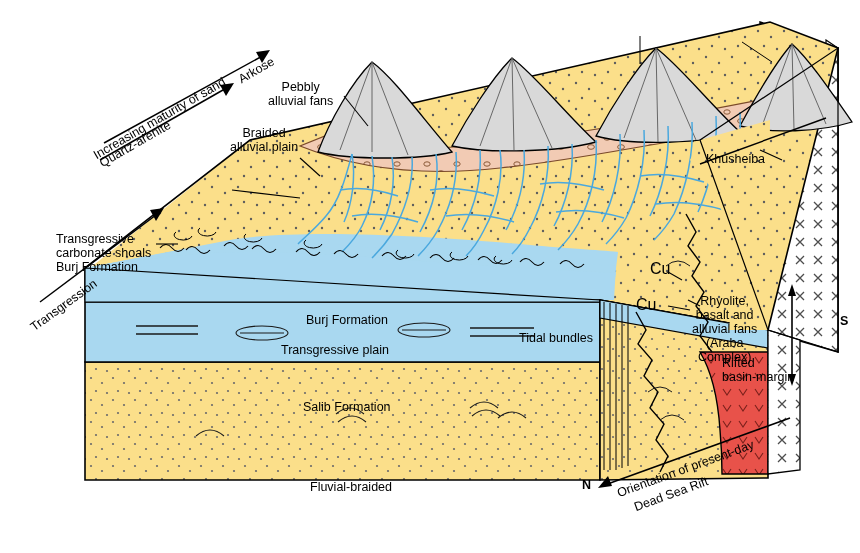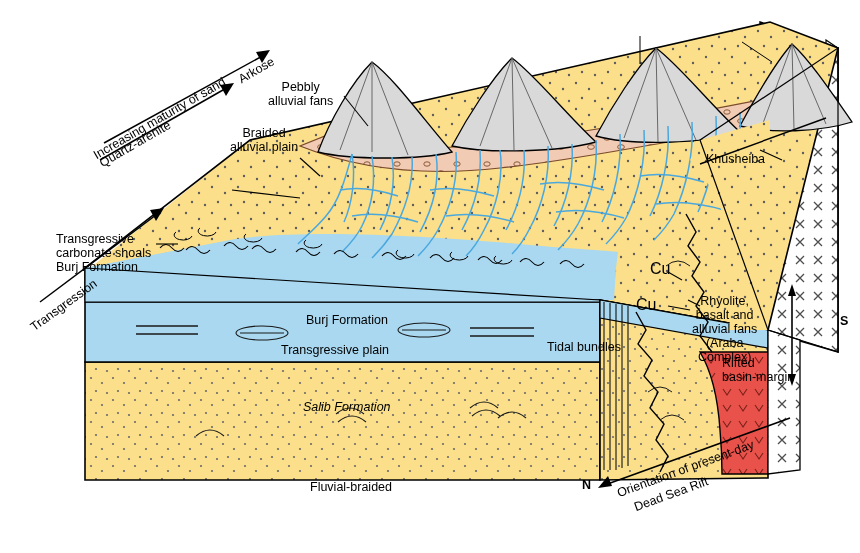--- a/index.html
+++ b/index.html
@@ -302,25 +302,25 @@
 alluvial fans
 (Araba
 Complex)</div>
 
   <div class="lbl" style="left:722px; top:356px;">Rifted
 basin-margin</div>
 
 
   <div class="lbl" style="left:306px; top:313px;">Burj Formation</div>
 
-  <div class="lbl" style="left:519px; top:340px;margin-left:28px;">Tidal bundles</div>
+  <div class="lbl" style="left:519px; top:331px;">Tidal bundles</div>
 
   <div class="lbl" style="left:281px; top:343px;">Transgressive plain</div>
 
-  <div class="lbl" style="left:303px; top:400px;font-style:italic;">Salib Formation</div>
+  <div class="lbl" style="left:303px; top:400px;">Salib Formation</div>
 
   <div class="lbl" style="left:310px; top:480px;">Fluvial-braided</div>
 
   <div class="lbl sm" style="left:650px; top:260px;">Cu</div>
 
   <div class="lbl sm" style="left:636px; top:296px;">Cu</div>
 
   <div class="lbl rot-up" style="left:620px; top:486px; transform: rotate(-20deg);">Orientation of present-day</div>
   <div class="lbl rot-up" style="left:637px; top:500px; transform: rotate(-20deg);">Dead Sea Rift</div>
 

